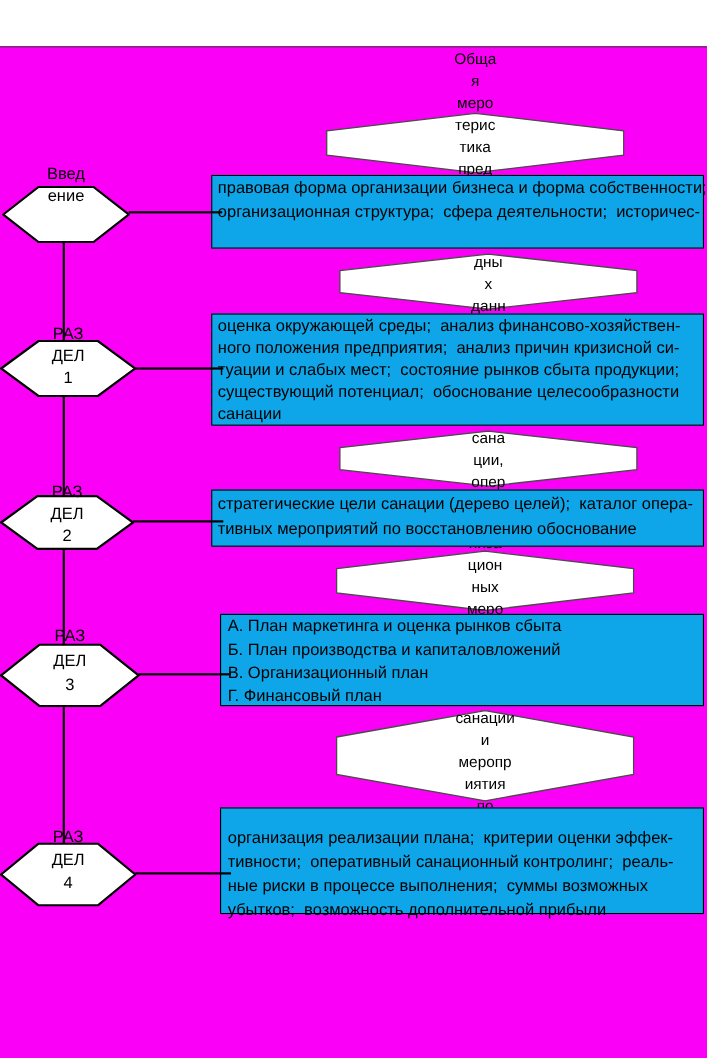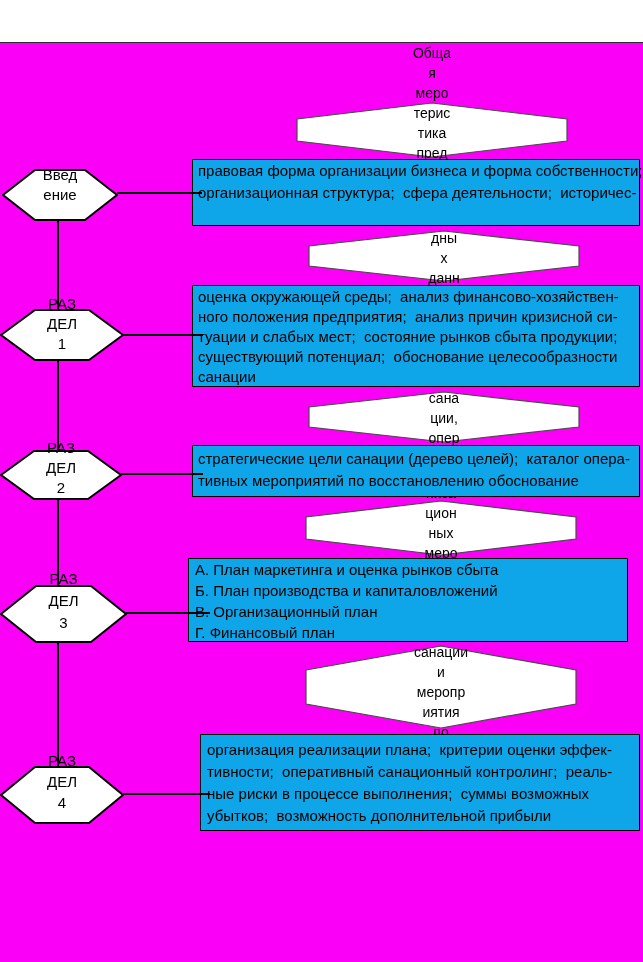--- a/index.html
+++ b/index.html
@@ -43,21 +43,21 @@
     <div>я</div>
     <div>меро</div>
     <div>терис</div>
     <div>тика</div>
     <div>пред</div>
   </div>
 
   <svg class="hex side-hex" style="left:2px;top:127px" width="116" height="52" viewBox="0 0 116 52">
     <polygon points="1,26 33,1 83,1 115,26 83,51 33,51" fill="#ffffff" stroke="#000000" stroke-width="2"></polygon>
   </svg>
-  <div class="col side-col" style="left:2px;top:123px;width:116px">
+  <div class="col side-col" style="left:2px;top:107px;width:116px">
     <div>Введ</div>
     <div>ение</div>
   </div>
 
   <div class="box b22" style="left:192px;top:117px;width:448px;height:67px;padding:0 3px 0 5px">
     <div>правовая форма организации бизнеса и форма собственности;</div>
     <div>организационная структура;  сфера деятельности;  историчес-</div>
   </div>
 
   <div class="hconn" style="left:117px;top:150px;width:85px"></div>
@@ -130,21 +130,21 @@
 
   <svg class="hex side-hex" style="left:0px;top:543px" width="127" height="58" viewBox="0 0 127 58">
     <polygon points="1,29 36,1 91,1 126,29 91,57 36,57" fill="#ffffff" stroke="#000000" stroke-width="2"></polygon>
   </svg>
   <div class="col side-col lh22" style="left:0px;top:526px;width:127px">
     <div>РАЗ</div>
     <div>ДЕЛ</div>
     <div>3</div>
   </div>
 
-  <div class="box b21" style="left:188px;top:516px;width:440px;height:84px;padding:0 15px 0 6px">
+  <div class="box b21" style="left:200px;top:516px;width:440px;height:84px;padding:0 15px 0 6px">
     <div>А. План маркетинга и оценка рынков сбыта</div>
     <div>Б. План производства и капиталовложений</div>
     <div>В. Организационный план</div>
     <div>Г. Финансовый план</div>
   </div>
 
   <div class="hconn" style="left:126px;top:570px;width:84px"></div>
   <div class="vline" style="left:57px;top:601px;height:125px"></div>
 
   <svg class="hex hdr-hex" style="left:305px;top:603px" width="272" height="84" viewBox="0 0 272 84">
@@ -160,21 +160,21 @@
 
   <svg class="hex side-hex" style="left:0px;top:724px" width="124" height="58" viewBox="0 0 124 58">
     <polygon points="1,29 35,1 89,1 123,29 89,57 35,57" fill="#ffffff" stroke="#000000" stroke-width="2"></polygon>
   </svg>
   <div class="col side-col lh21" style="left:0px;top:708px;width:124px">
     <div>РАЗ</div>
     <div>ДЕЛ</div>
     <div>4</div>
   </div>
 
-  <div class="box b22" style="left:200px;top:692px;width:440px;height:97px;padding:4px 3px 0 6px">
+  <div class="box b22" style="left:200px;top:692px;width:440px;height:97px;padding:16px 3px 0 6px">
     <div>организация реализации плана;  критерии оценки эффек-</div>
     <div>тивности;  оперативный санационный контролинг;  реаль-</div>
     <div>ные риски в процессе выполнения;  суммы возможных</div>
     <div>убытков;  возможность дополнительной прибыли</div>
   </div>
 
   <div class="hconn" style="left:123px;top:751px;width:87px"></div>
 </div>
 
 </body></html>

